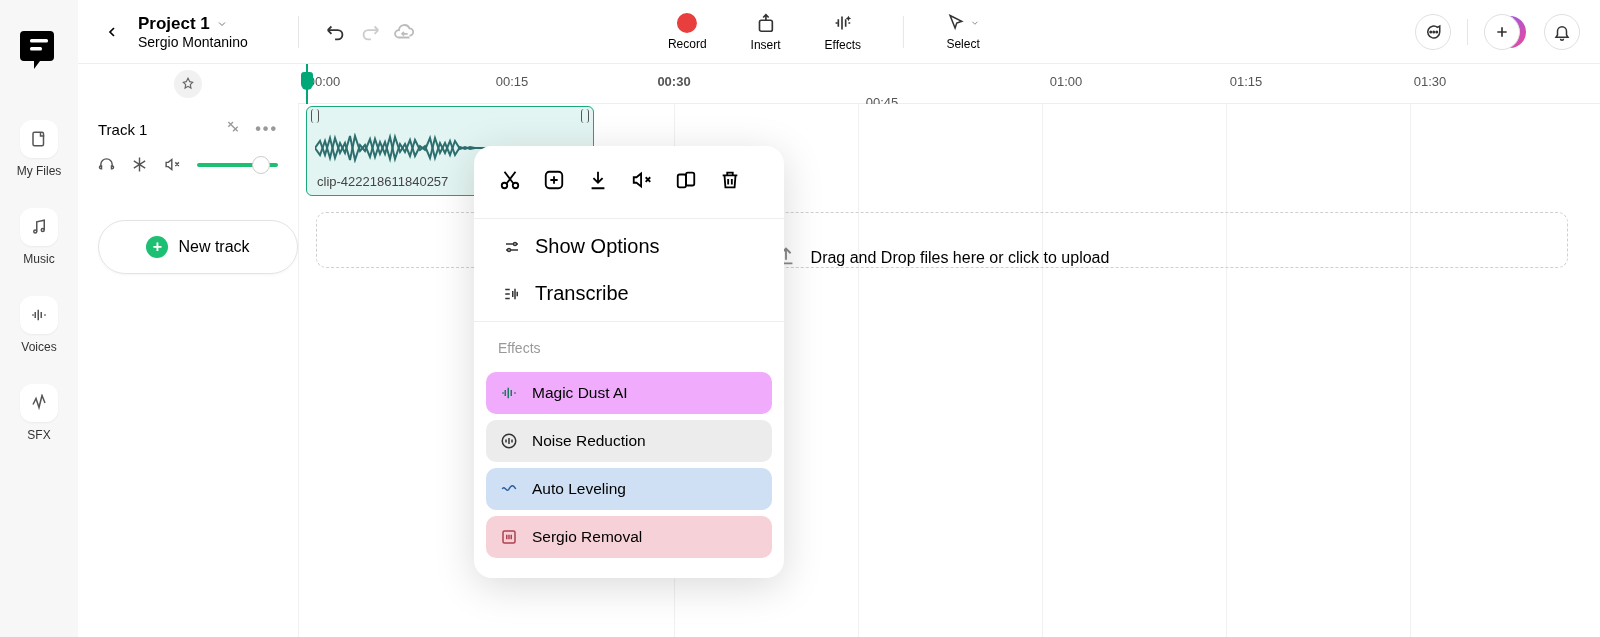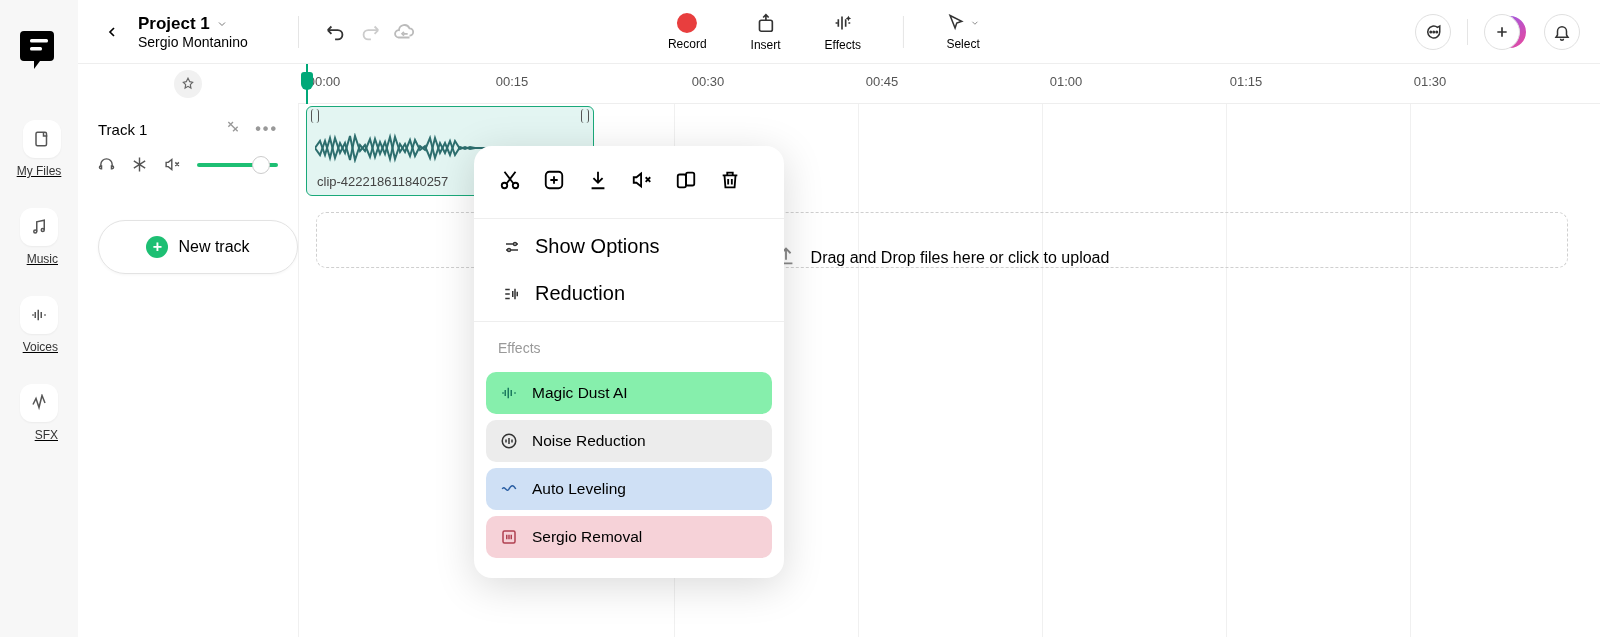--- a/index.html
+++ b/index.html
@@ -1,21 +1,21 @@
 <!DOCTYPE html>
 <html><head>
 <meta charset="utf-8">
 <style>
 * { box-sizing: border-box; margin: 0; padding: 0; font-family: -apple-system, BlinkMacSystemFont, 'Segoe UI', sans-serif; }
 body { width: 1600px; height: 637px; background: #fff; overflow: hidden; color: #000; }
 
 
 .sidebar-left { position: absolute; left: 0; top: 0; width: 78px; height: 637px; background: #f7f7f7; display: flex; flex-direction: column; align-items: center; padding-top: 30px; }
 .logo { width: 40px; height: 40px; display:flex; align-items:center; justify-content:center; margin-bottom: 50px;}
-.side-item { display: flex; flex-direction: column; align-items: flex-end; gap: 6px; margin-bottom: 30px; cursor: pointer; text-decoration: underline; }
+.side-item { display: flex; flex-direction: column; align-items: center; gap: 6px; margin-bottom: 30px; cursor: pointer; }
 .side-icon-box { width: 38px; height: 38px; border-radius: 12px; background: #fff; display:flex; align-items:center; justify-content:center; box-shadow: 0 1px 2px rgba(0,0,0,0.05);}
 .side-label { font-size: 12px; color: #333; }
 
 
 .header { position: absolute; left: 78px; top: 0; right: 0; height: 64px; display: flex; align-items: center; padding: 0 20px; border-bottom: 1px solid #eee; background: #fff;}
 .back-btn { width: 28px; height: 28px; display:flex; align-items:center; justify-content:center; cursor:pointer; margin-right: 12px;}
 .proj-info { display:flex; flex-direction:column; margin-right: 30px;}
 .proj-title-row { display:flex; align-items:center; gap:6px; font-weight:600; font-size:17px;}
 .proj-user { font-size:14px; color:#000; }
 .hdr-divider { width:1px; height:32px; background:#e5e5e5; margin: 0 20px;}
@@ -65,21 +65,21 @@
 .dropzone { position:absolute; left:18px; right:32px; top:108px; height:56px; border:1.5px dashed #cfcfcf; border-radius:10px; display:flex; align-items:flex-end; justify-content:center; gap:14px; color:#000; font-size:16px;}
 
 
 .ctx-menu { position:absolute; left:474px; top:146px; width:310px; background:#fff; border-radius:18px; box-shadow:0 8px 40px rgba(0,0,0,0.15); padding:0 0 14px 0; z-index:50;}
 .ctx-toolbar { display:flex; align-items:center; gap:8px; padding:16px 18px 16px 18px;}
 .ctx-tool { width:36px; height:36px; display:flex; align-items:center; justify-content:center; cursor:pointer; border-radius:6px;}
 .ctx-sep { height:1px; background:#eee; margin:4px 0;}
 .ctx-item { display:flex; align-items:center; gap:14px; padding:12px 29px; font-size:20px; cursor:pointer;}
 .ctx-section-label { padding:14px 24px 10px; font-size:14px; color:#999;}
 .effect-item { margin:6px 12px; padding:12px 14px; border-radius:10px; display:flex; align-items:center; gap:14px; font-size:15.5px; cursor:pointer;}
-.effect-magic { background:#86efac;}
+.effect-magic { background:#f0abfc;}
 .effect-noise { background:#ececec;}
 .effect-level { background:#cfe0f5;}
 .effect-silence { background:#f6d2d8;}
 
 svg { display:block;}
 </style>
 </head>
 <body>
 
 <div class="sidebar-left">
@@ -223,22 +223,22 @@
 <div class="pin-area">
   <div style="width:28px;height:28px;border-radius:50%;background:#f1f1f1;display:flex;align-items:center;justify-content:center;">
       <svg width="14" height="14" viewBox="0 0 24 24" fill="none" stroke="#666" stroke-width="2">
         <path d="M12 2l3 6 5 1-4 4 1 6-5-3-5 3 1-6-4-4 5-1z"></path>
       </svg>
     </div>
 </div>
 <div class="ruler">
   <span class="tick-label" style="left:26px;">00:00</span>
   <span class="tick-label" style="left:214px;">00:15</span>
-  <span class="tick-label" style="left:410px;">00:30</span>
-  <span class="tick-label" style="left:584px;">00:45</span>
+  <span class="tick-label" style="left:376px;font-weight:bold;">00:30</span>
+  <span class="tick-label" style="left:584px;margin-top:21px;">00:45</span>
   <span class="tick-label" style="left:768px;">01:00</span>
   <span class="tick-label" style="left:948px;">01:15</span>
   <span class="tick-label" style="left:1132px;">01:30</span>
 </div>
 
 <div class="playhead" style="left:306px;"></div>
 
 <div class="tracks-panel">
   <div class="track-hdr">
     <div class="track-title-row">
@@ -348,21 +348,21 @@
         <path d="M4 8h10M18 8h2M4 16h2M10 16h10"></path>
         <circle cx="16" cy="8" r="2"></circle>
         <circle cx="8" cy="16" r="2"></circle>
       </svg>
     <span>Show Options</span>
   </div>
   <div class="ctx-item">
     <svg width="18" height="18" viewBox="0 0 24 24" fill="none" stroke="#333" stroke-width="2">
         <path d="M3 6h6M3 12h6M3 18h6M13 8v8M16 5v14M19 9v6"></path>
       </svg>
-    <span>Reduction</span>
+    <span>Transcribe</span>
   </div>
   <div class="ctx-sep"></div>
   <div class="ctx-section-label">Effects</div>
   <div class="effect-item effect-magic">
     <svg width="18" height="18" viewBox="0 0 24 24" fill="none" stroke="#1a7a5e" stroke-width="2">
         <path d="M3 12h2M7 8v8M11 5v14M15 8v8M19 12h2"></path>
       </svg>
     <span>Magic Dust AI</span>
   </div>
   <div class="effect-item effect-noise">

